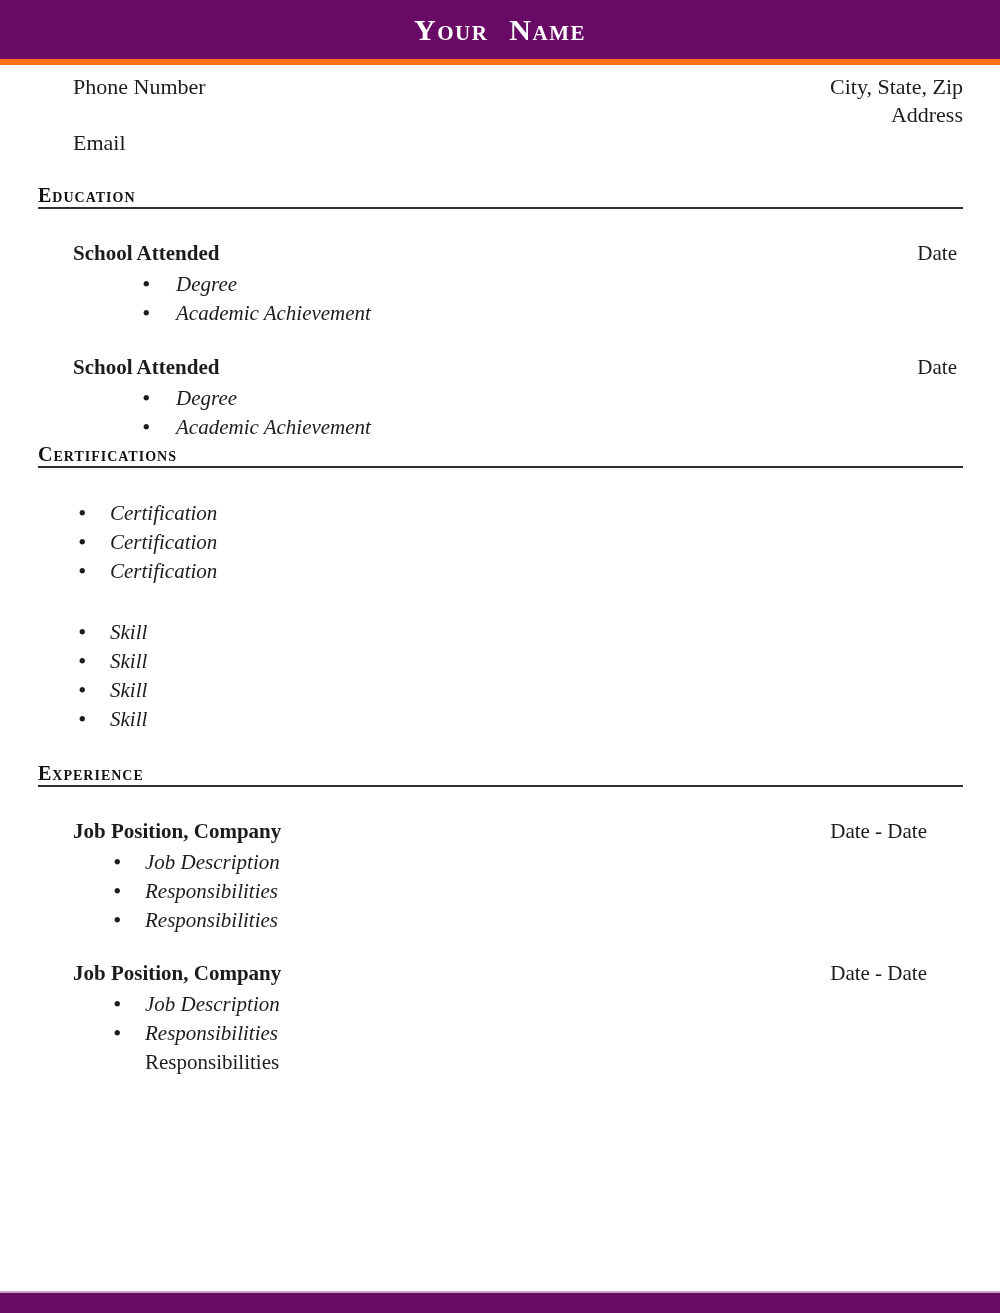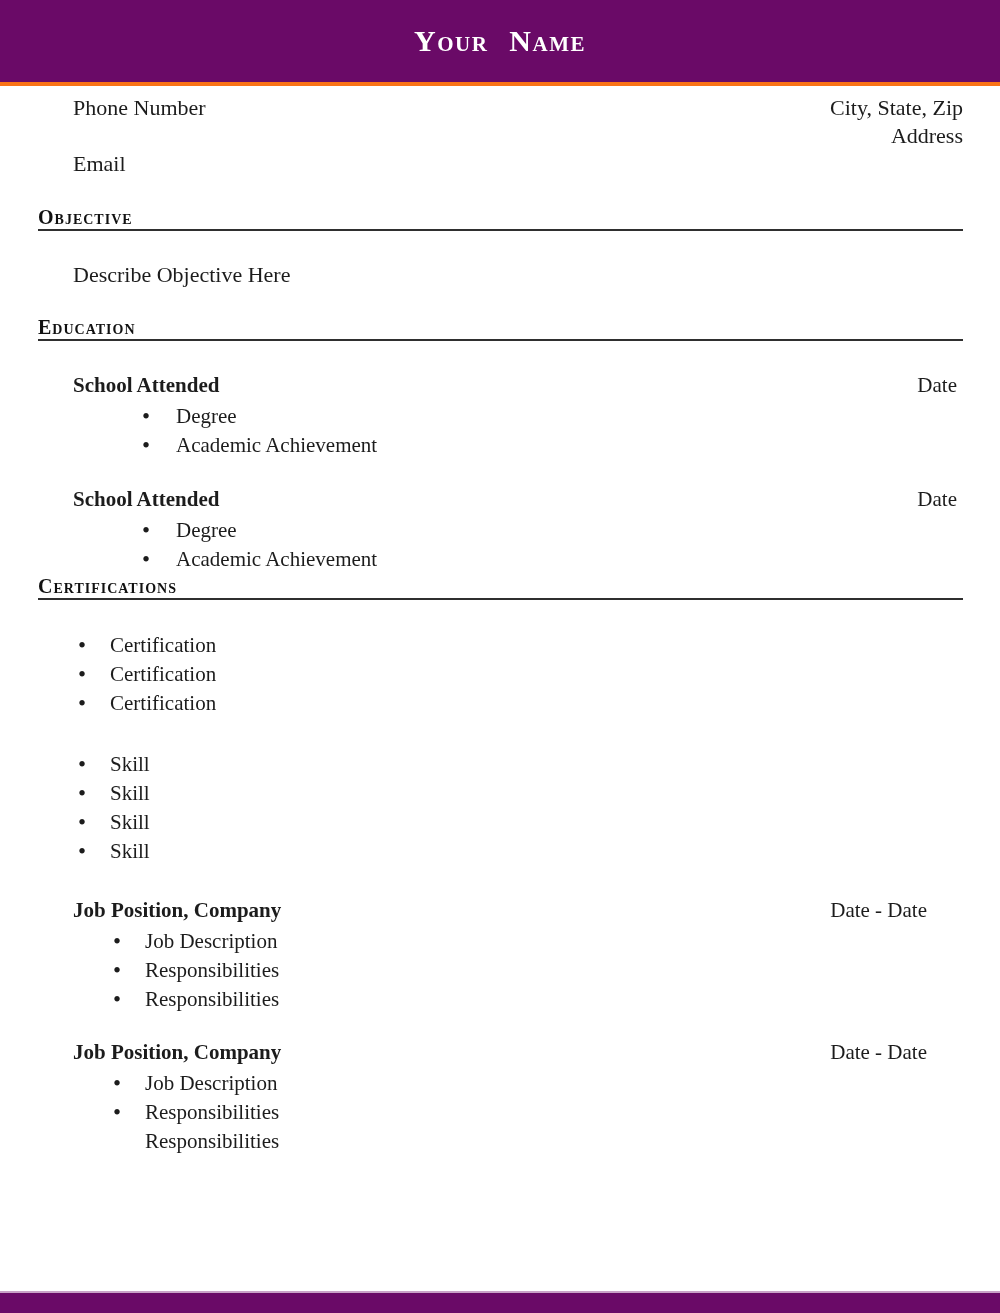--- a/index.html
+++ b/index.html
@@ -8,23 +8,23 @@
     width: 1000px; height: 1313px;
     position: relative;
     background: #ffffff;
     color: #1c1c1c;
     font-family: "Liberation Serif", "DejaVu Serif", serif;
     overflow: hidden;
   }
 
   
   .name-bar {
-    height: 86px;
+    height: 65px;
     background: #6A0A67;
-    border-bottom: 4px solid #f97316;
+    border-bottom: 6px solid #f97316;
     display: flex; align-items: center; justify-content: center;
   }
   .name-title {
     margin: 0;
     color: #ffffff;
     font-size: 30px;
     font-weight: 700;
     font-variant: small-caps;
     letter-spacing: 1.5px;
     word-spacing: 12px;
@@ -78,21 +78,21 @@
   .exp-head.first { margin-top: 30px; }
 
   
   ul.blist {
     list-style: none;
     margin: 3px 0 0 0;
     padding: 0;
     font-size: 21px;
     line-height: 29px;
   }
-  ul.blist li { position: relative; }
+  ul.blist li { position: relative; font-style: italic; }
   ul.blist li::before {
     content: "\2022";
     position: absolute;
     font-size: 23px;
   }
   ul.deep li            { padding-left: 138px; }
   ul.deep li::before    { left: 104px; }
   ul.mid li             { padding-left: 107px; }
   ul.mid li::before     { left: 75px; }
   ul.shallow li         { padding-left: 72px; }
@@ -132,24 +132,20 @@
         <span class="contact-right">City, State, Zip</span>
       </div>
       <div class="contact-row">
         <span class="contact-right">Address</span>
       </div>
       <div class="contact-row">
         <span class="contact-left">Email</span>
       </div>
     </div>
 
-    <section>
-      <h2 class="section-title mt-objective">Objective</h2>
-      <p class="body-line">Describe Objective Here</p>
-    </section>
 
     <section>
       <h2 class="section-title mt-education">Education</h2>
 
       <div>
         <div class="entry-head edu-head first">
           <span class="entry-pos">School Attended</span>
           <span>Date</span>
         </div>
         <ul class="blist deep">
@@ -182,20 +178,21 @@
     <section>
       <ul class="blist shallow gap-skills">
         <li>Skill</li>
         <li>Skill</li>
         <li>Skill</li>
         <li>Skill</li>
       </ul>
     </section>
 
     <section>
+      <h2 class="section-title mt-experience">Experience</h2>
 
       <div>
         <div class="entry-head exp-head first">
           <span class="entry-pos">Job Position, Company</span>
           <span>Date - Date</span>
         </div>
         <ul class="blist mid">
           <li>Job Description</li>
           <li>Responsibilities</li>
           <li>Responsibilities</li>

